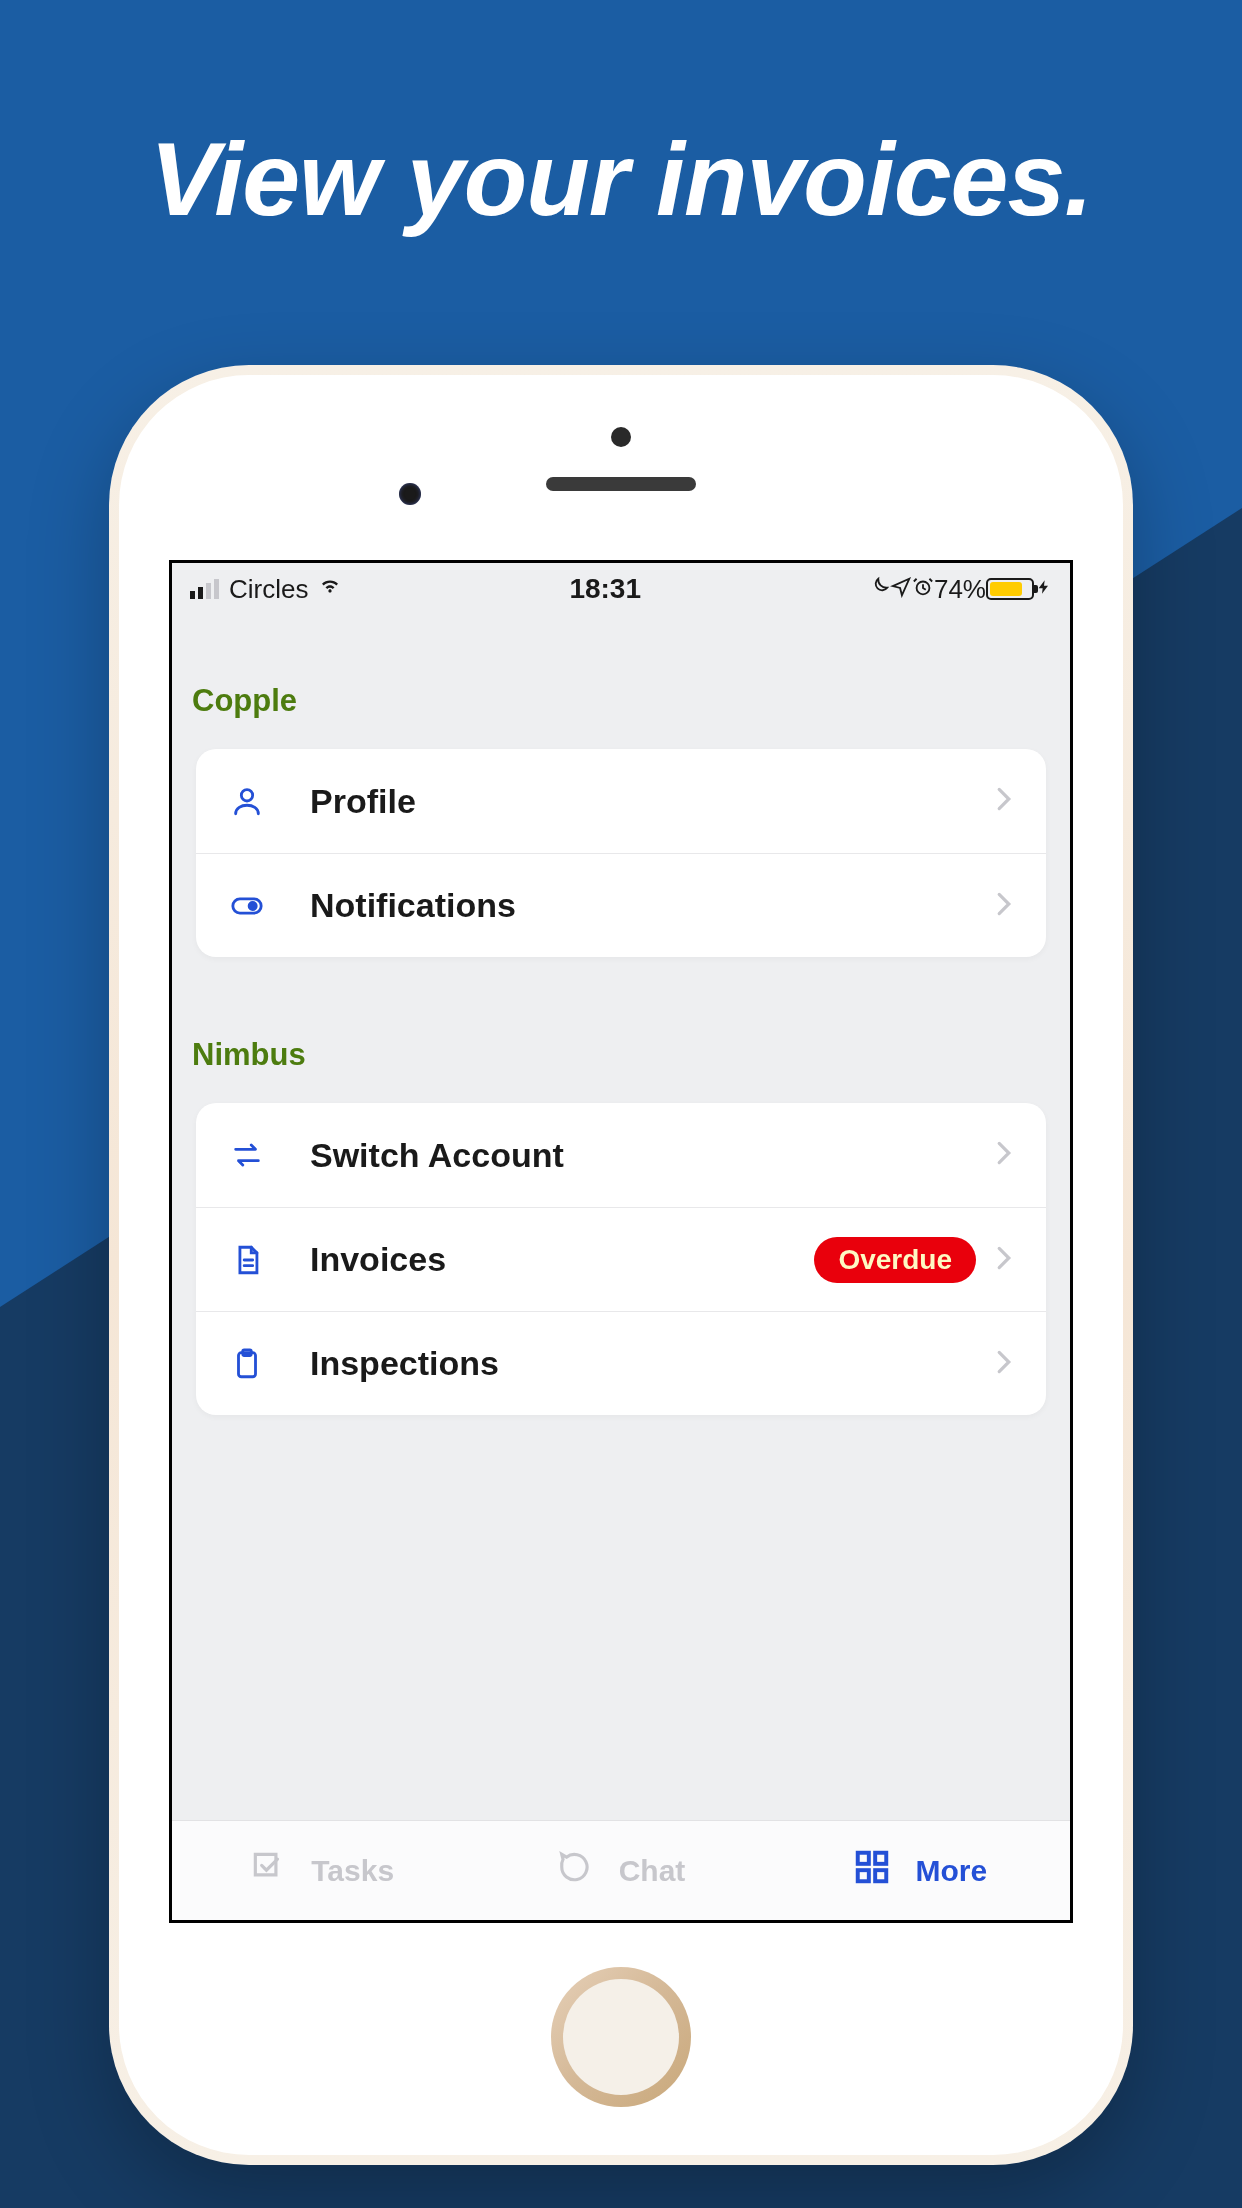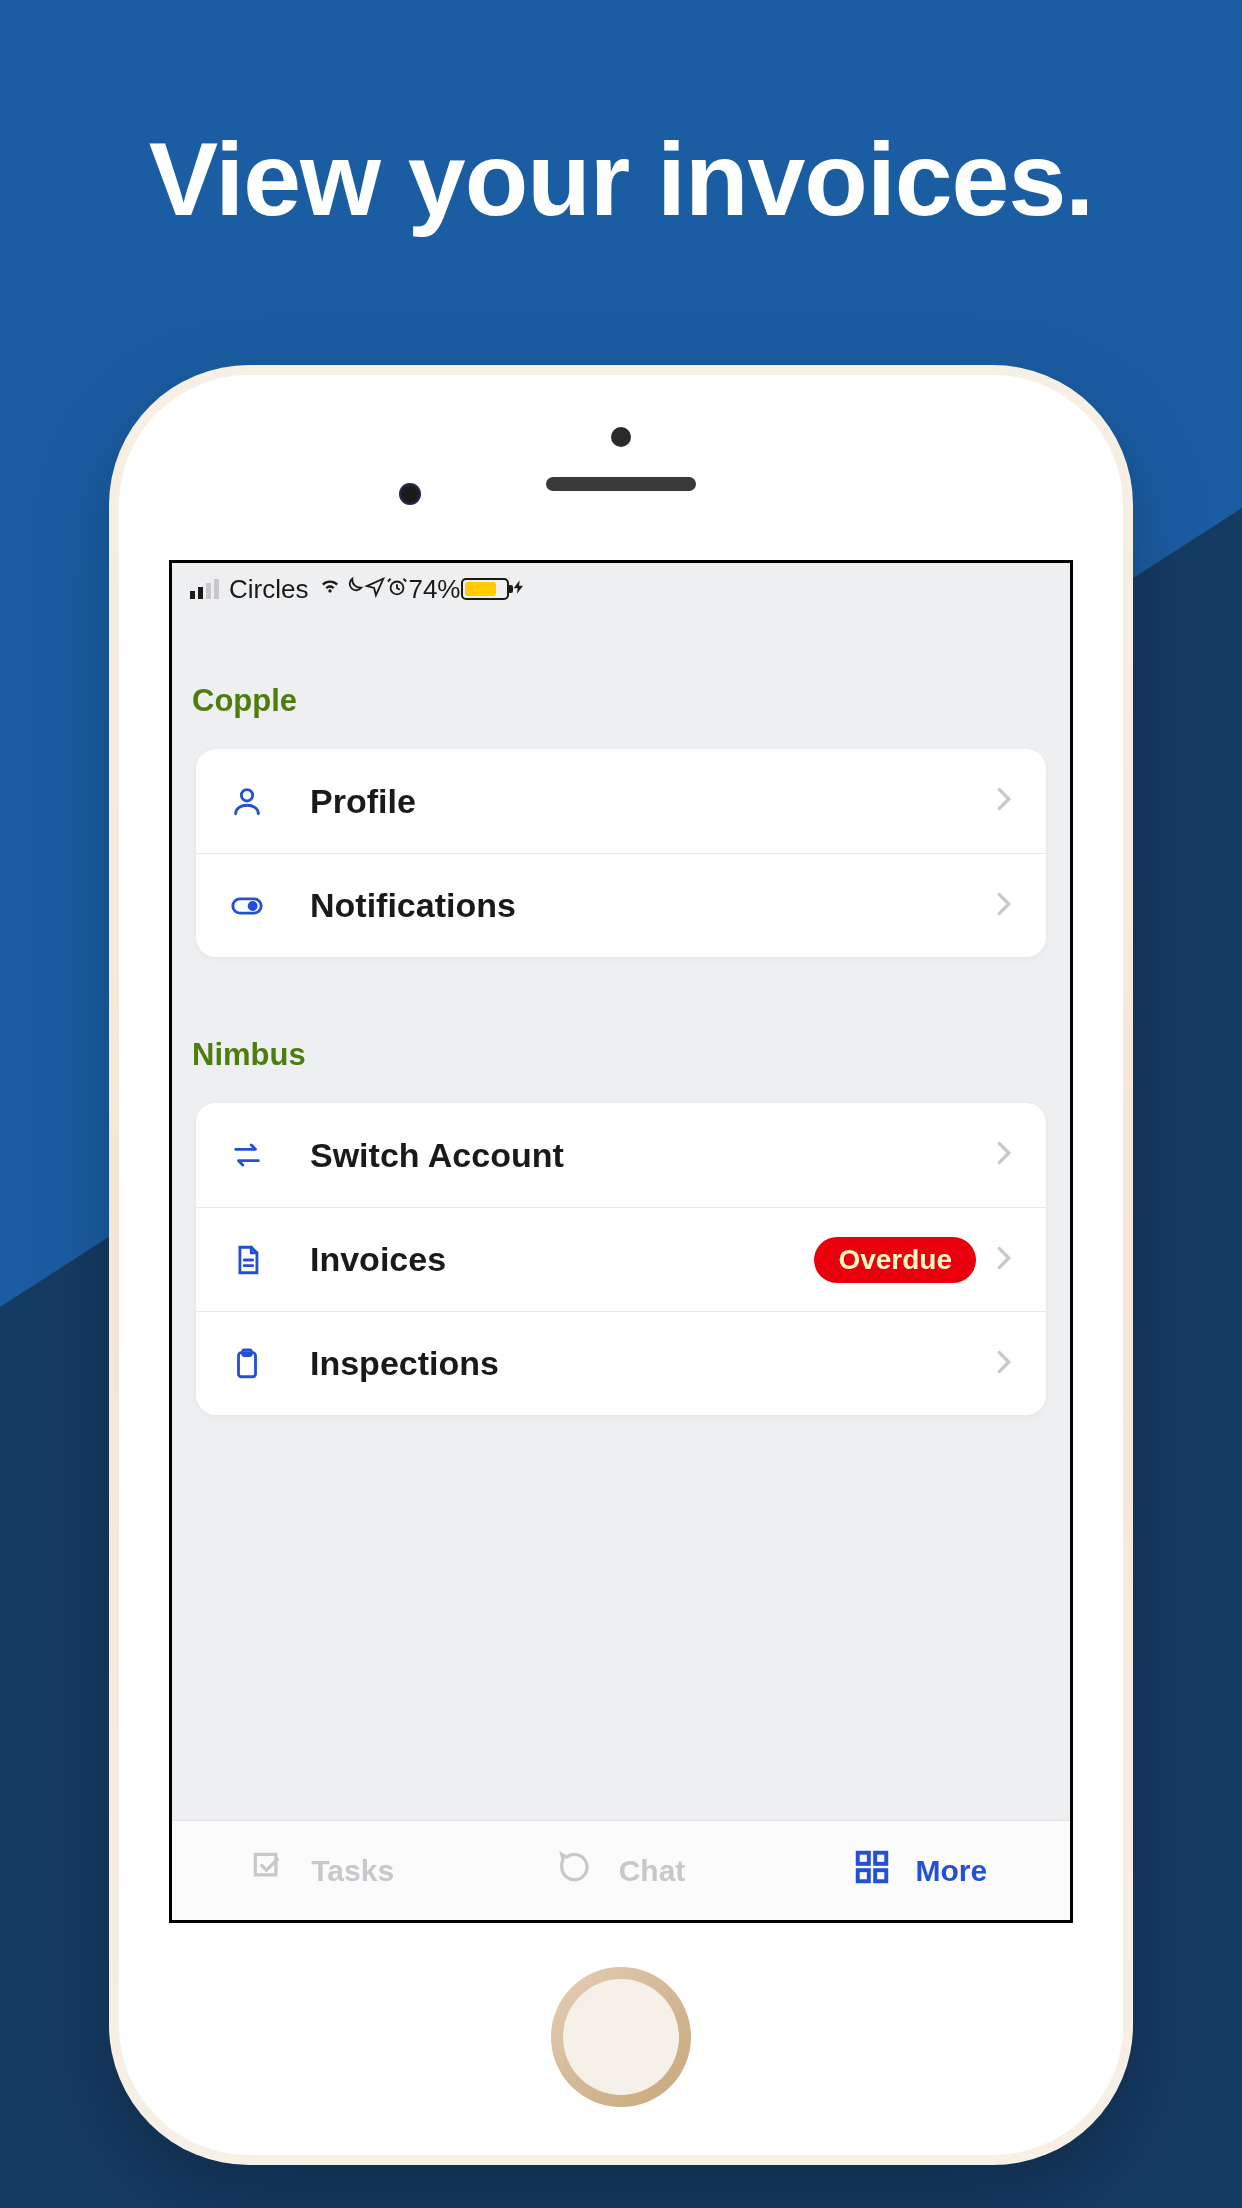--- a/index.html
+++ b/index.html
@@ -21,20 +21,21 @@
     }
     .promo-title {
       position: absolute;
       top: 120px;
       left: 0; right: 0;
       text-align: center;
       color: #ffffff;
       font-size: 104px;
       font-weight: 700;
       letter-spacing: -1px;
+      font-style: italic;
     }
     
     .phone {
       position: absolute;
       top: 365px;
       left: 50%;
       transform: translateX(-50%);
       width: 1024px;
       height: 1800px;
       background: linear-gradient(180deg, #f7f0e6 0%, #f5e6d6 50%, #f7f0e6 100%);
@@ -239,20 +240,21 @@
                 <span></span>
                 <span></span>
             </span>
             <span>Circles</span>
             <span class="wifi-icon">
               <svg viewBox="0 0 24 24" width="24" height="24" fill="#1a1a1a">
                   <path d="M12 18.5c.9 0 1.6-.7 1.6-1.6s-.7-1.6-1.6-1.6-1.6.7-1.6 1.6.7 1.6 1.6 1.6zm-4.5-5.2l1.7 1.7c.8-.8 1.8-1.2 2.8-1.2s2 .4 2.8 1.2l1.7-1.7C15 11.8 13.5 11.2 12 11.2s-3 .6-4.5 2.1zM4 9.8l1.7 1.7C7.5 9.7 9.7 8.8 12 8.8s4.5.9 6.3 2.7L20 9.8C17.8 7.7 15 6.6 12 6.6S6.2 7.7 4 9.8z"></path>
                 </svg>
             </span>
           </div>
+          <div class="sb-center">18:31</div>
           <div class="sb-right">
             <span>
               <svg viewBox="0 0 24 24" width="22" height="22" fill="none" stroke="#1a1a1a" stroke-width="2">
                   <path d="M21 12.8A9 9 0 0 1 11.2 3 7 7 0 1 0 21 12.8z"></path>
                 </svg>
             </span>
             <span>
               <svg viewBox="0 0 24 24" width="22" height="22" fill="none" stroke="#1a1a1a" stroke-width="2">
                   <path d="M3 11l18-8-8 18-2-8-8-2z"></path>
                 </svg>

